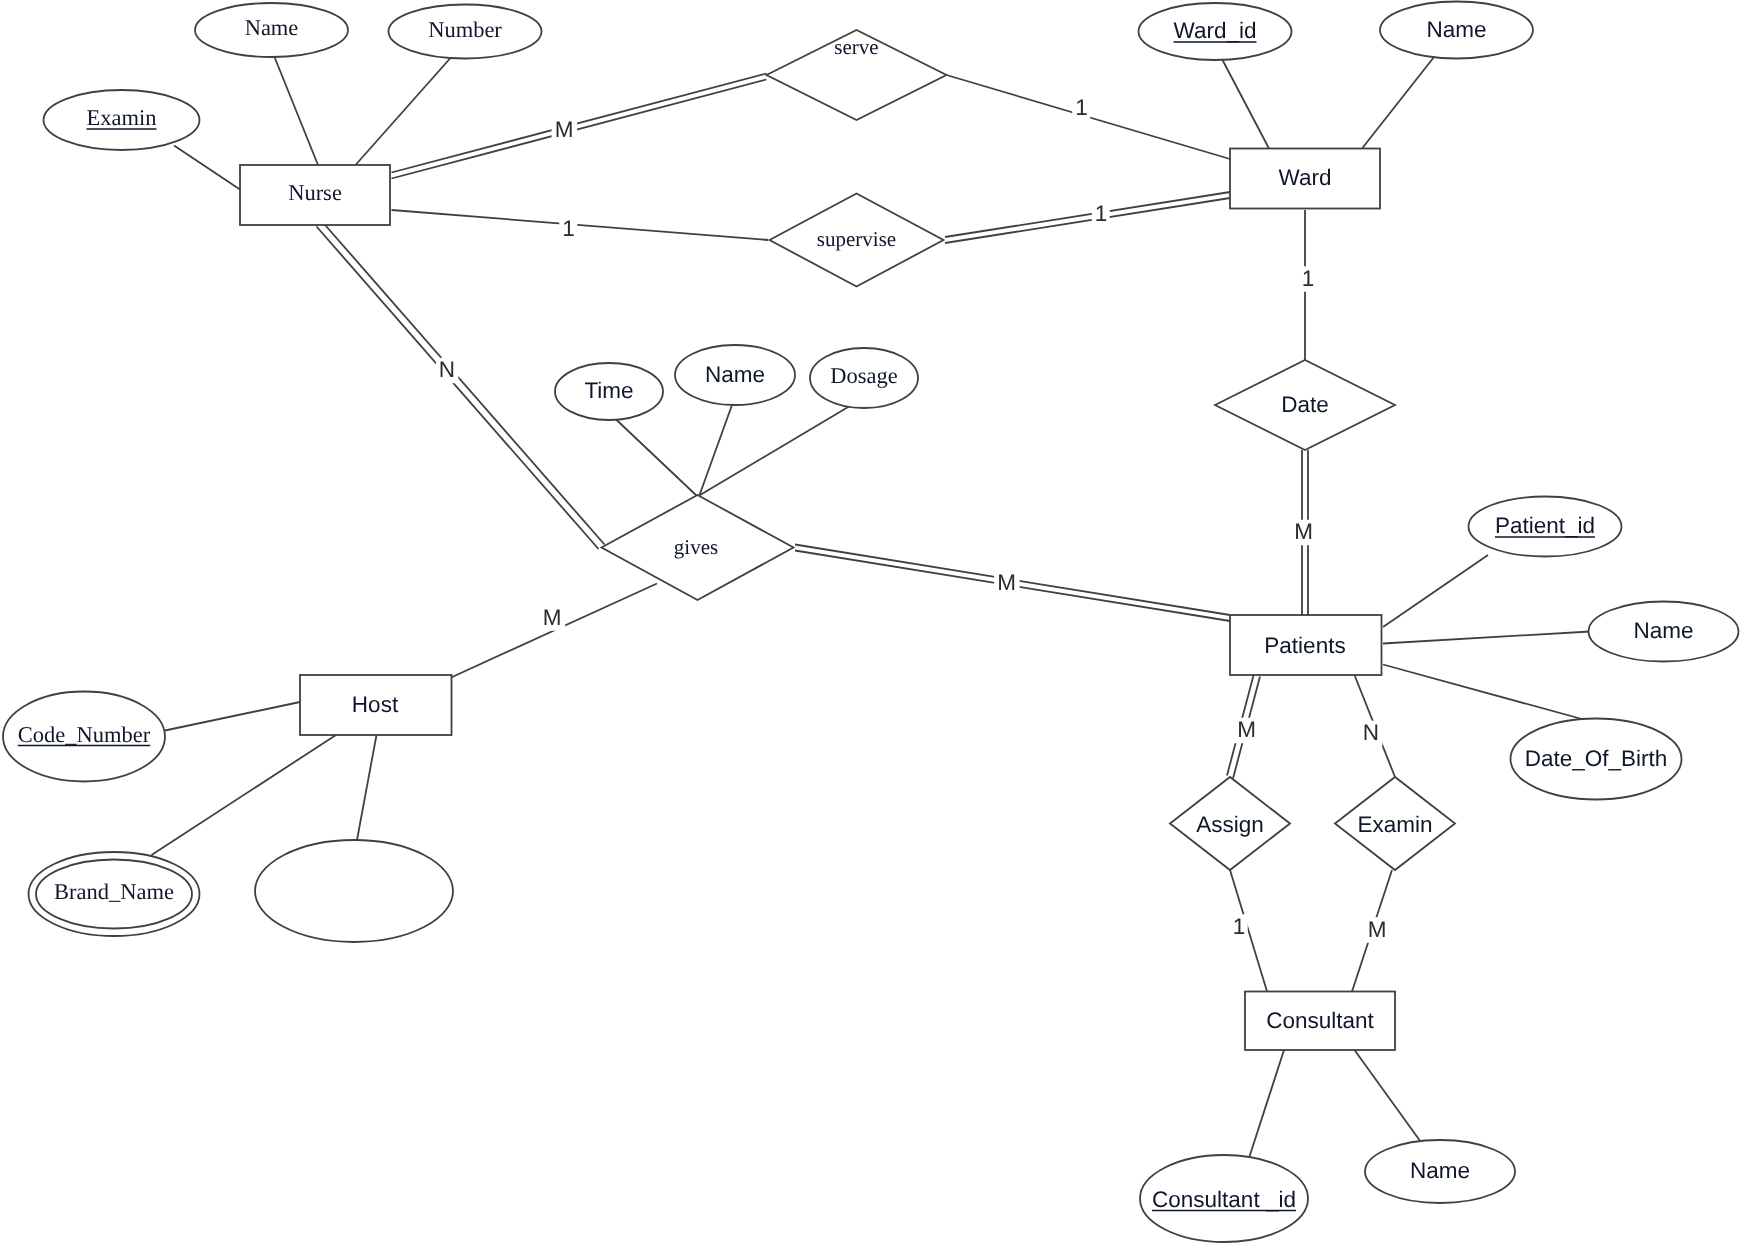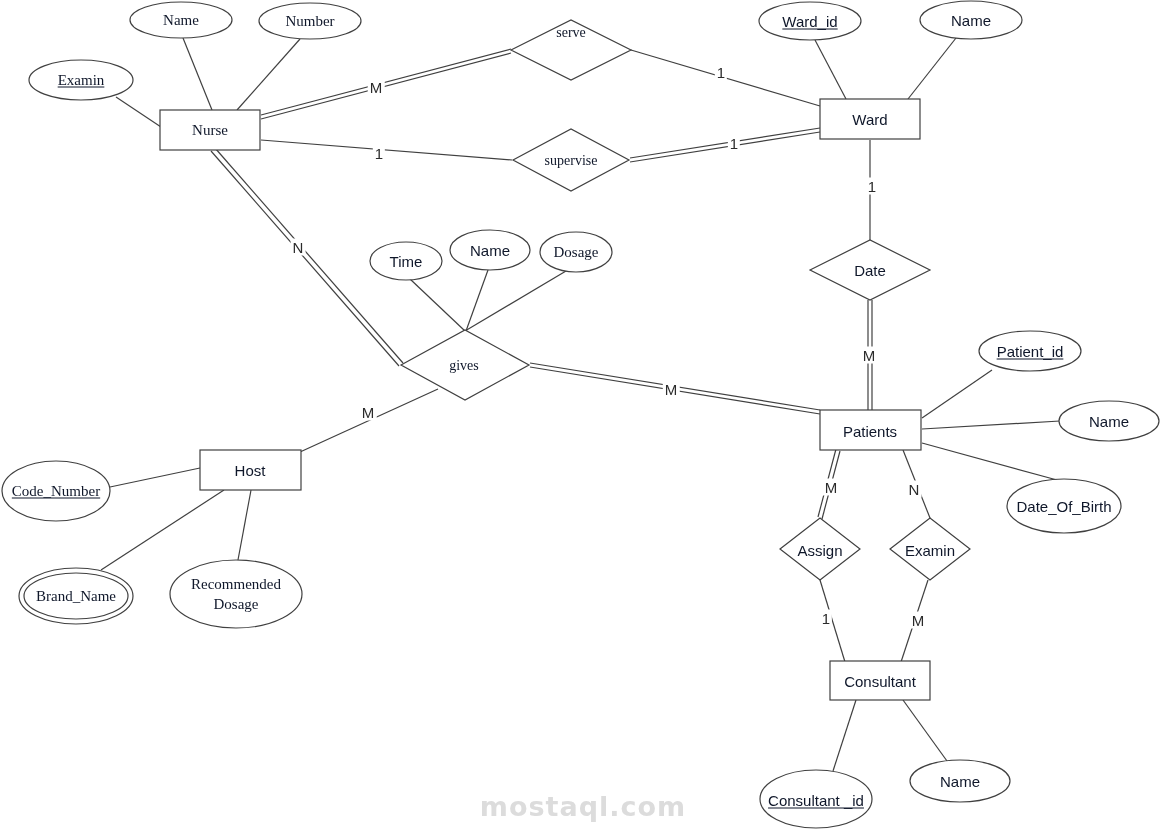--- a/index.html
+++ b/index.html
@@ -126,36 +126,34 @@
   <div class="lbl serif key" style="left:81px;top:80px">Examin</div>
   <div class="lbl serif" style="left:181px;top:20px">Name</div>
   <div class="lbl serif" style="left:310px;top:21px">Number</div>
   <div class="lbl sans key" style="left:810px;top:21px">Ward_id</div>
   <div class="lbl sans" style="left:971px;top:20px">Name</div>
   <div class="lbl sans" style="left:406px;top:261px">Time</div>
   <div class="lbl sans" style="left:490px;top:250px">Name</div>
   <div class="lbl serif" style="left:576px;top:252px">Dosage</div>
   <div class="lbl serif key" style="left:56px;top:491px">Code_Number</div>
   <div class="lbl serif" style="left:76px;top:596px">Brand_Name</div>
-  <div class="lbl serif wrap" style="left:236px;top:594px">Recommended Dosage</div>
   <div class="lbl sans key" style="left:1030px;top:351px">Patient_id</div>
   <div class="lbl sans" style="left:1109px;top:421px">Name</div>
   <div class="lbl sans" style="left:1064px;top:506px">Date_Of_Birth</div>
   <div class="lbl sans key" style="left:816px;top:800px">Consultant _id</div>
   <div class="lbl sans" style="left:960px;top:781px">Name</div>
 
   <div class="card" style="left:376px;top:87px">M</div>
   <div class="card" style="left:721px;top:72px">1</div>
   <div class="card" style="left:379px;top:153px">1</div>
   <div class="card" style="left:734px;top:143px">1</div>
   <div class="card" style="left:872px;top:186px">1</div>
   <div class="card" style="left:869px;top:355px">M</div>
   <div class="card" style="left:298px;top:247px">N</div>
   <div class="card" style="left:671px;top:389px">M</div>
   <div class="card" style="left:368px;top:412px">M</div>
   <div class="card" style="left:831px;top:487px">M</div>
   <div class="card" style="left:914px;top:489px">N</div>
   <div class="card" style="left:826px;top:618px">1</div>
   <div class="card" style="left:918px;top:620px">M</div>
 
-  <div class="wm wm-site" style="left:583px;top:806px">mostaql.com</div>
 
 </div>
 
 </body></html>

